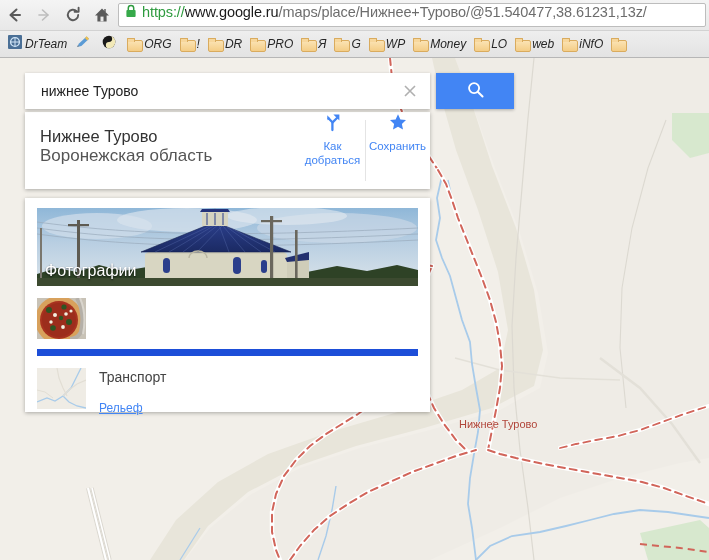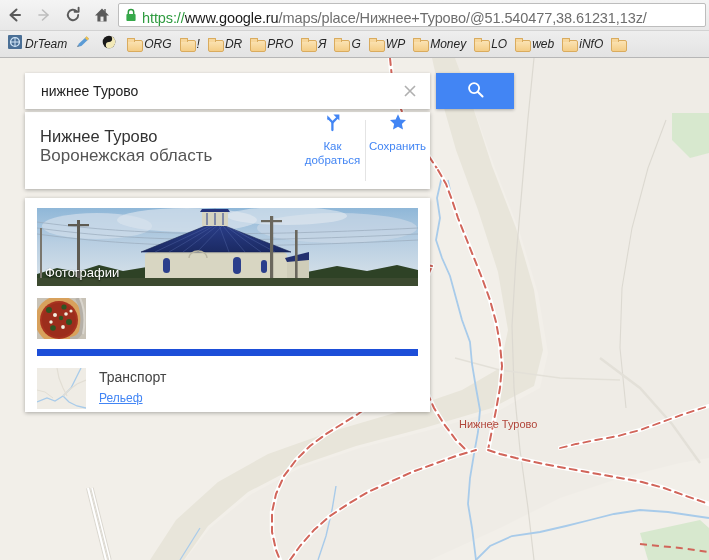--- a/index.html
+++ b/index.html
@@ -24,21 +24,21 @@
     display: flex; align-items: center;
   }
   .navbtn {
     width: 29px; height: 29px; display: flex; align-items: center; justify-content: center;
     flex: 0 0 auto;
   }
   .navbtn svg { display: block; }
   .omnibox {
     position: absolute; left: 118px; top: 3px; width: 588px; height: 24px;
     background: #fff; border: 1px solid #bdbdbd; border-radius: 2px;
-    display: flex; align-items: flex-end; padding: 0 6px; overflow: hidden;
+    display: flex; align-items: flex-start; padding: 0 6px; overflow: hidden;
   }
   .lock { flex: 0 0 auto; margin-right: 5px; }
   .url {
     font-size: 14.5px; color: #6d6d6d; white-space: nowrap; overflow: hidden;
     letter-spacing: -0.1px;
   }
   .url .scheme { color: #2e9b3f; }
   .url .host { color: #1a1a1a; }
   .url .path { color: #6d6d6d; }
 
@@ -119,32 +119,32 @@
     content:""; position:absolute; left:0; top:8px; bottom:8px; width:1px; background:#e4e4e4;
   }
   .action .act-lbl {
     font-size: 11.5px; color: #4285f4; text-align: center; line-height: 14px; margin-top: 3px;
   }
 
   .card-info { left: 25px; top: 198px; width: 405px; height: 214px; padding: 10px 12px 0 12px; }
 
   .photo-block { position: relative; width: 381px; height: 78px; overflow: hidden; cursor: pointer; }
   .photo-label {
-    position: absolute; left: 8px; bottom: 6px; color: #fff; font-size: 13px;
+    position: absolute; left: 8px; bottom: 6px; color: #fff; font-size: 16px;
     text-shadow: 0 1px 2px rgba(0,0,0,0.7);
   }
 
   .info-row { display: flex; align-items: flex-start; padding: 12px 0 10px 0; cursor: pointer; }
   .info-row + .info-row { border-top: 7px solid #1d4ed8; }
   .thumb { width: 49px; height: 41px; flex: 0 0 auto; overflow: hidden; background:#efece6; }
   .row-text { margin-left: 13px; }
   .row-title { font-size: 14px; color: #444; line-height: 18px; }
   .row-sub { font-size: 12px; color: #666; line-height: 18px; margin-top: 2px; }
   .row-sub a { color: #4285f4; text-decoration: none; }
-  .row-link { font-size: 12px; color: #4285f4; line-height: 18px; margin-top: 3px; display:block; }
+  .row-link { font-size: 12px; color: #4285f4; line-height: 18px; margin-top: 13px; display:block; }
   .dot-sep { color:#999; }
 </style>
 </head>
 <body>
 
 <div id="root">
 
   <div class="map">
     <svg width="709" height="502" viewBox="0 0 709 502">
 

